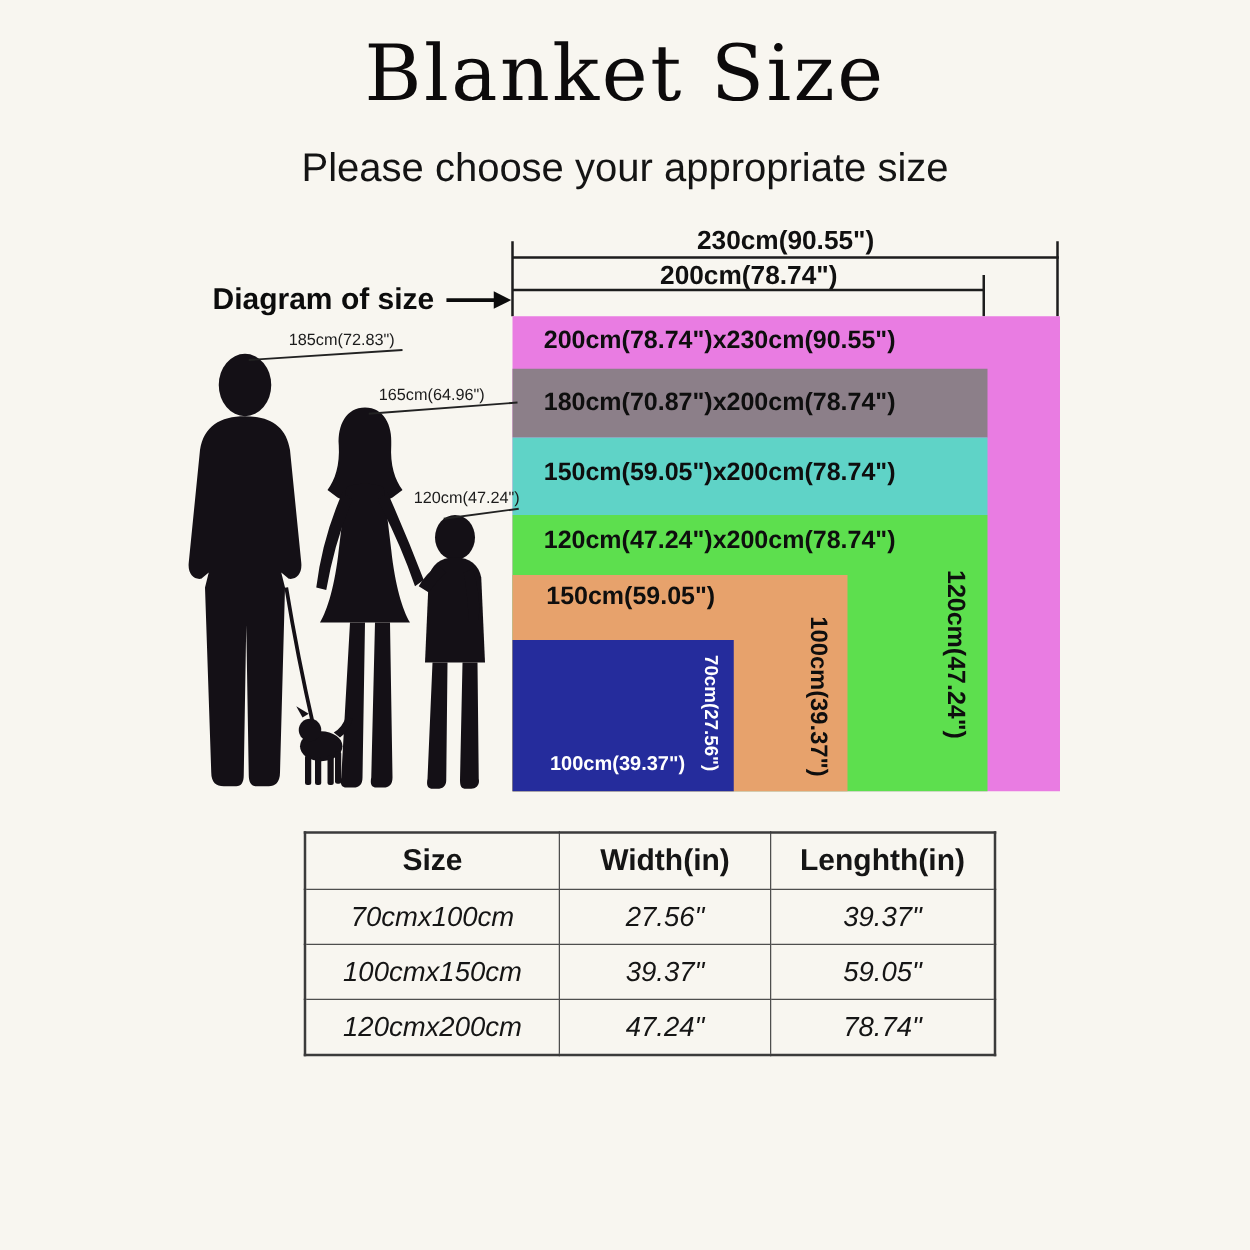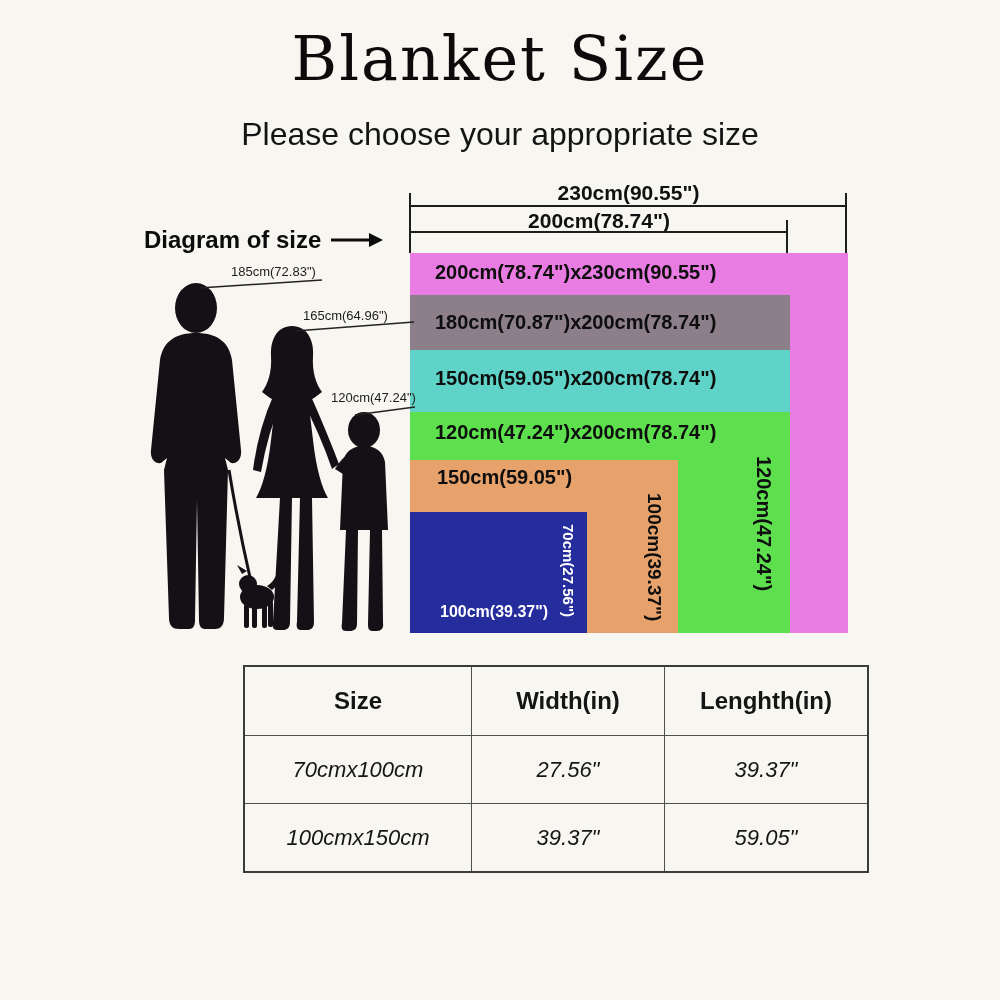--- a/index.html
+++ b/index.html
@@ -6,34 +6,34 @@
   .canvas{position:relative;width:1000px;height:1000px;background:#f8f6f0;
           font-family:"Liberation Sans",sans-serif;overflow:hidden;}
   .title{position:absolute;top:22px;left:0;width:100%;text-align:center;
          font-family:"DejaVu Serif",serif;font-weight:normal;font-size:62px;
          color:#0c0a0b;letter-spacing:2px;}
   .subtitle{position:absolute;top:116px;left:0;width:100%;text-align:center;
             font-size:32px;color:#141414;}
   .mline{position:absolute;height:2px;background:#1d1d1d;}
   .tick{position:absolute;width:2px;background:#1d1d1d;}
   .mlabel{position:absolute;text-align:center;font-weight:bold;font-size:21px;color:#101010;}
-  .diagram-title{position:absolute;left:144px;top:226px;font-size:24px;font-weight:bold;
+  .diagram-title{position:absolute;left:170px;top:226px;font-size:24px;font-weight:bold;
                  color:#0c0c0c;display:flex;align-items:center;gap:10px;}
   .blanket{position:absolute;}
   .blabel{position:absolute;font-weight:bold;font-size:20px;color:#0e0e0e;white-space:nowrap;}
   .vlabel{position:absolute;font-weight:bold;writing-mode:vertical-rl;
           white-space:nowrap;color:#0e0e0e;}
   .vlabel.white{color:#ffffff;}
   .wlabel{position:absolute;font-weight:bold;font-size:16px;color:#ffffff;white-space:nowrap;}
   .hlabel{position:absolute;font-size:13px;color:#1c1c1c;white-space:nowrap;}
   .svg-layer{position:absolute;left:0;top:0;pointer-events:none;}
   .sizetable{position:absolute;left:243px;top:665px;border-collapse:collapse;
              table-layout:fixed;border:2px solid #3b3b3b;}
   .sizetable th,.sizetable td{border:1px solid #4e4e4e;text-align:center;
-             vertical-align:middle;padding:12px;color:#151515;}
+             vertical-align:middle;padding:0;color:#151515;}
   .sizetable th{font-size:24px;font-weight:bold;height:44px;}
   .sizetable td{font-size:22px;font-weight:normal;height:43px;font-style:italic;}
   .col-size{width:202px;}.col-width{width:168px;}.col-length{width:178px;}
 </style>
 </head>
 <body>
 
 <div class="canvas">
 
   <div class="title">Blanket Size</div>
@@ -132,16 +132,21 @@
       <tr>
         <td>70cmx100cm</td>
         <td>27.56"</td>
         <td>39.37"</td>
       </tr>
       <tr>
         <td>100cmx150cm</td>
         <td>39.37"</td>
         <td>59.05"</td>
       </tr>
+      <tr>
+        <td>120cmx200cm</td>
+        <td>47.24"</td>
+        <td>78.74"</td>
+      </tr>
     </tbody>
   </table>
 
 </div>
 
 </body></html>

